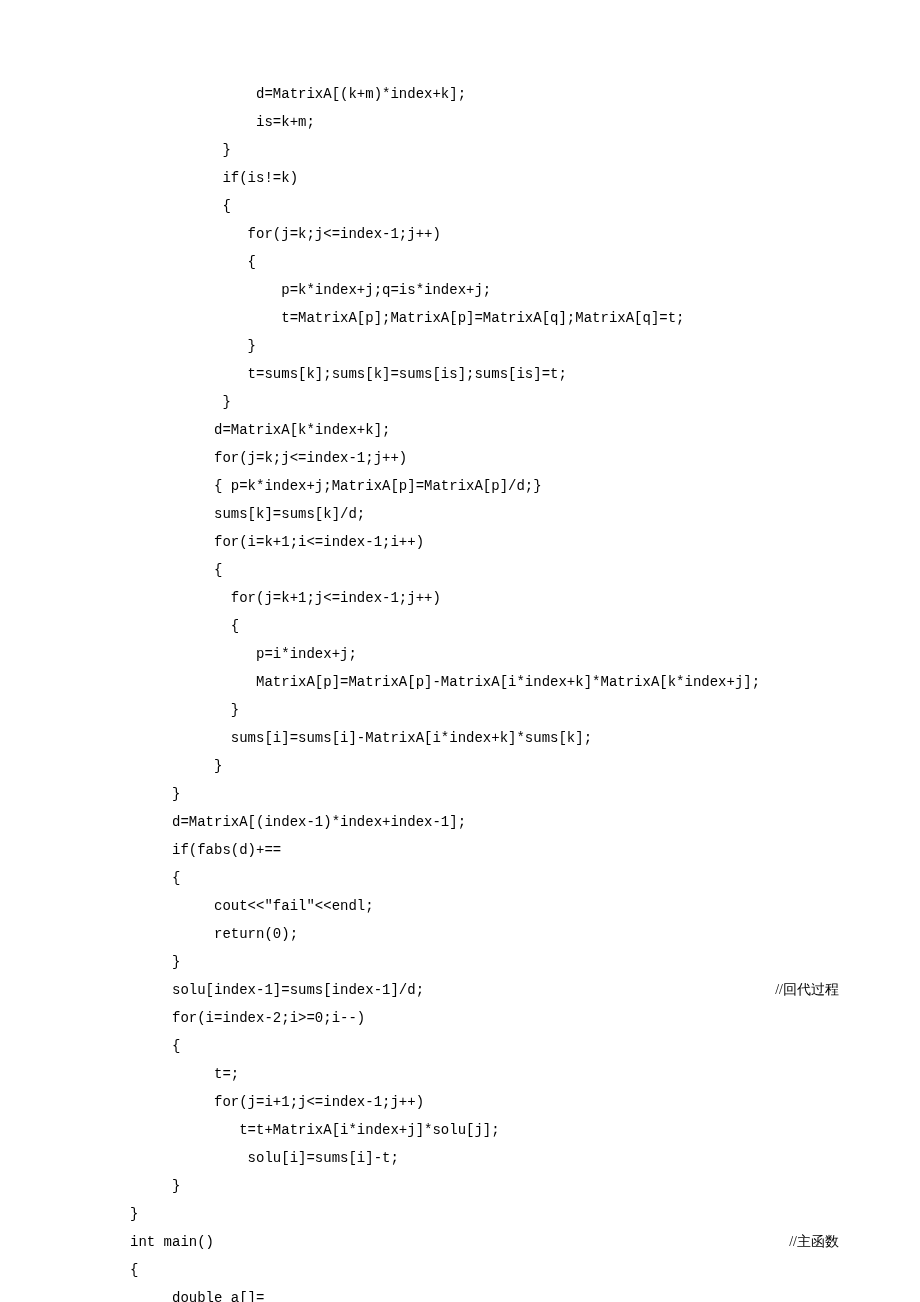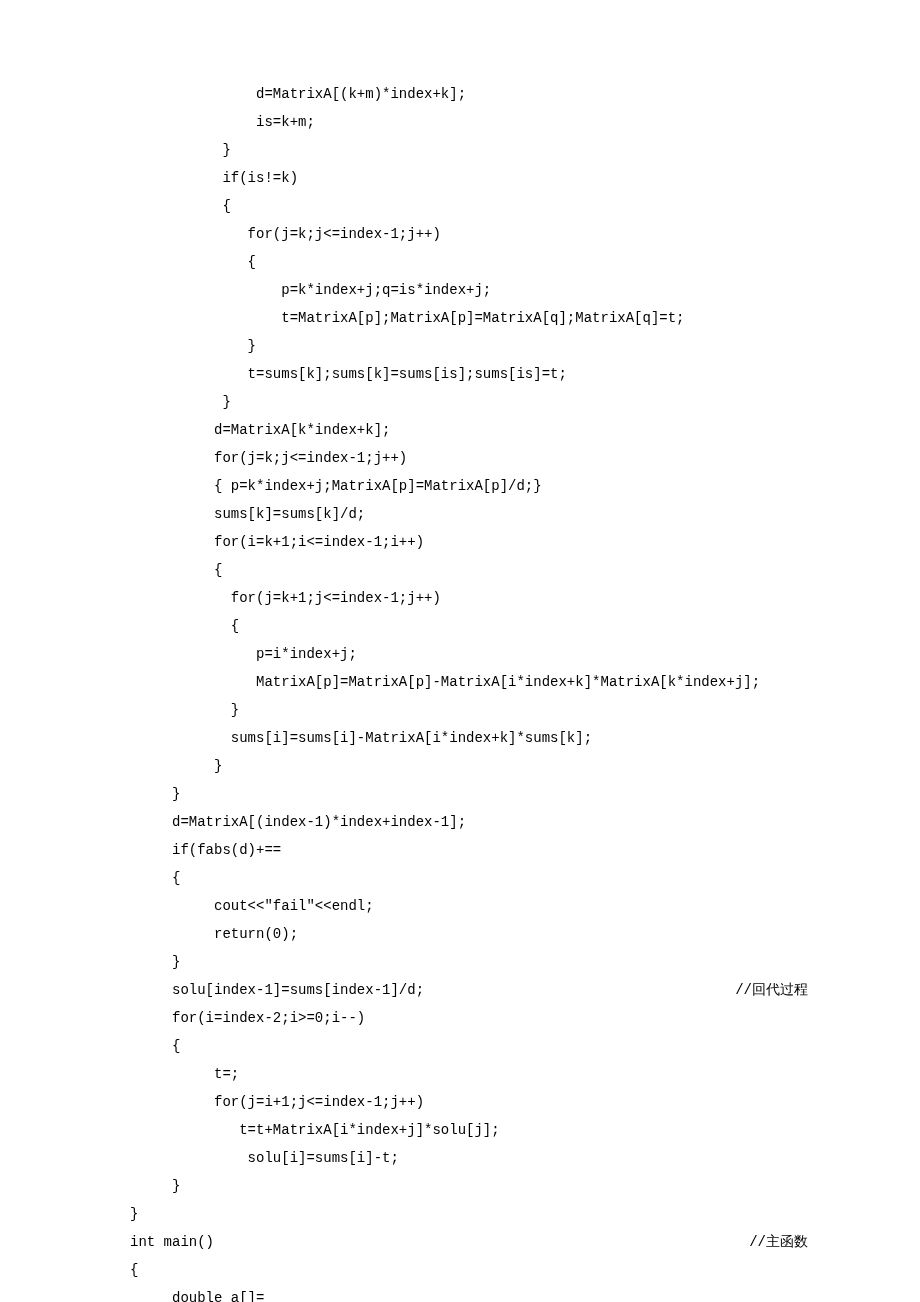--- a/index.html
+++ b/index.html
@@ -22,19 +22,20 @@
     }
     .line {
       display: flex;
     }
     .line-content {
       white-space: pre;
     }
     .line-comment {
       white-space: pre;
       margin-left: auto;
-      padding-right: 112px;
+      padding-right: 81px;
+      font-family: Liberation Serif, serif;
     }
   </style>
 </head>
 <body>
 
 <div class="code-block" id="code-container"><div class="line"><span class="line-content">               d=MatrixA[(k+m)*index+k];</span></div><div class="line"><span class="line-content">               is=k+m;</span></div><div class="line"><span class="line-content">           }</span></div><div class="line"><span class="line-content">           if(is!=k)</span></div><div class="line"><span class="line-content">           {</span></div><div class="line"><span class="line-content">              for(j=k;j&lt;=index-1;j++)</span></div><div class="line"><span class="line-content">              {</span></div><div class="line"><span class="line-content">                  p=k*index+j;q=is*index+j;</span></div><div class="line"><span class="line-content">                  t=MatrixA[p];MatrixA[p]=MatrixA[q];MatrixA[q]=t;</span></div><div class="line"><span class="line-content">              }</span></div><div class="line"><span class="line-content">              t=sums[k];sums[k]=sums[is];sums[is]=t;</span></div><div class="line"><span class="line-content">           }</span></div><div class="line"><span class="line-content">          d=MatrixA[k*index+k];</span></div><div class="line"><span class="line-content">          for(j=k;j&lt;=index-1;j++)</span></div><div class="line"><span class="line-content">          { p=k*index+j;MatrixA[p]=MatrixA[p]/d;}</span></div><div class="line"><span class="line-content">          sums[k]=sums[k]/d;</span></div><div class="line"><span class="line-content">          for(i=k+1;i&lt;=index-1;i++)</span></div><div class="line"><span class="line-content">          {</span></div><div class="line"><span class="line-content">            for(j=k+1;j&lt;=index-1;j++)</span></div><div class="line"><span class="line-content">            {</span></div><div class="line"><span class="line-content">               p=i*index+j;</span></div><div class="line"><span class="line-content">               MatrixA[p]=MatrixA[p]-MatrixA[i*index+k]*MatrixA[k*index+j];</span></div><div class="line"><span class="line-content">            }</span></div><div class="line"><span class="line-content">            sums[i]=sums[i]-MatrixA[i*index+k]*sums[k];</span></div><div class="line"><span class="line-content">          }</span></div><div class="line"><span class="line-content">     }</span></div><div class="line"><span class="line-content">     d=MatrixA[(index-1)*index+index-1];</span></div><div class="line"><span class="line-content">     if(fabs(d)+==</span></div><div class="line"><span class="line-content">     {</span></div><div class="line"><span class="line-content">          cout&lt;&lt;"fail"&lt;&lt;endl;</span></div><div class="line"><span class="line-content">          return(0);</span></div><div class="line"><span class="line-content">     }</span></div><div class="line"><span class="line-content">     solu[index-1]=sums[index-1]/d;</span><span class="line-comment">//回代过程</span></div><div class="line"><span class="line-content">     for(i=index-2;i&gt;=0;i--)</span></div><div class="line"><span class="line-content">     {</span></div><div class="line"><span class="line-content">          t=;</span></div><div class="line"><span class="line-content">          for(j=i+1;j&lt;=index-1;j++)</span></div><div class="line"><span class="line-content">             t=t+MatrixA[i*index+j]*solu[j];</span></div><div class="line"><span class="line-content">              solu[i]=sums[i]-t;</span></div><div class="line"><span class="line-content">     }</span></div><div class="line"><span class="line-content">}</span></div><div class="line"><span class="line-content">int main()</span><span class="line-comment">//主函数</span></div><div class="line"><span class="line-content">{</span></div><div class="line"><span class="line-content">     double a[]=</span></div></div>
 
 </body></html>

